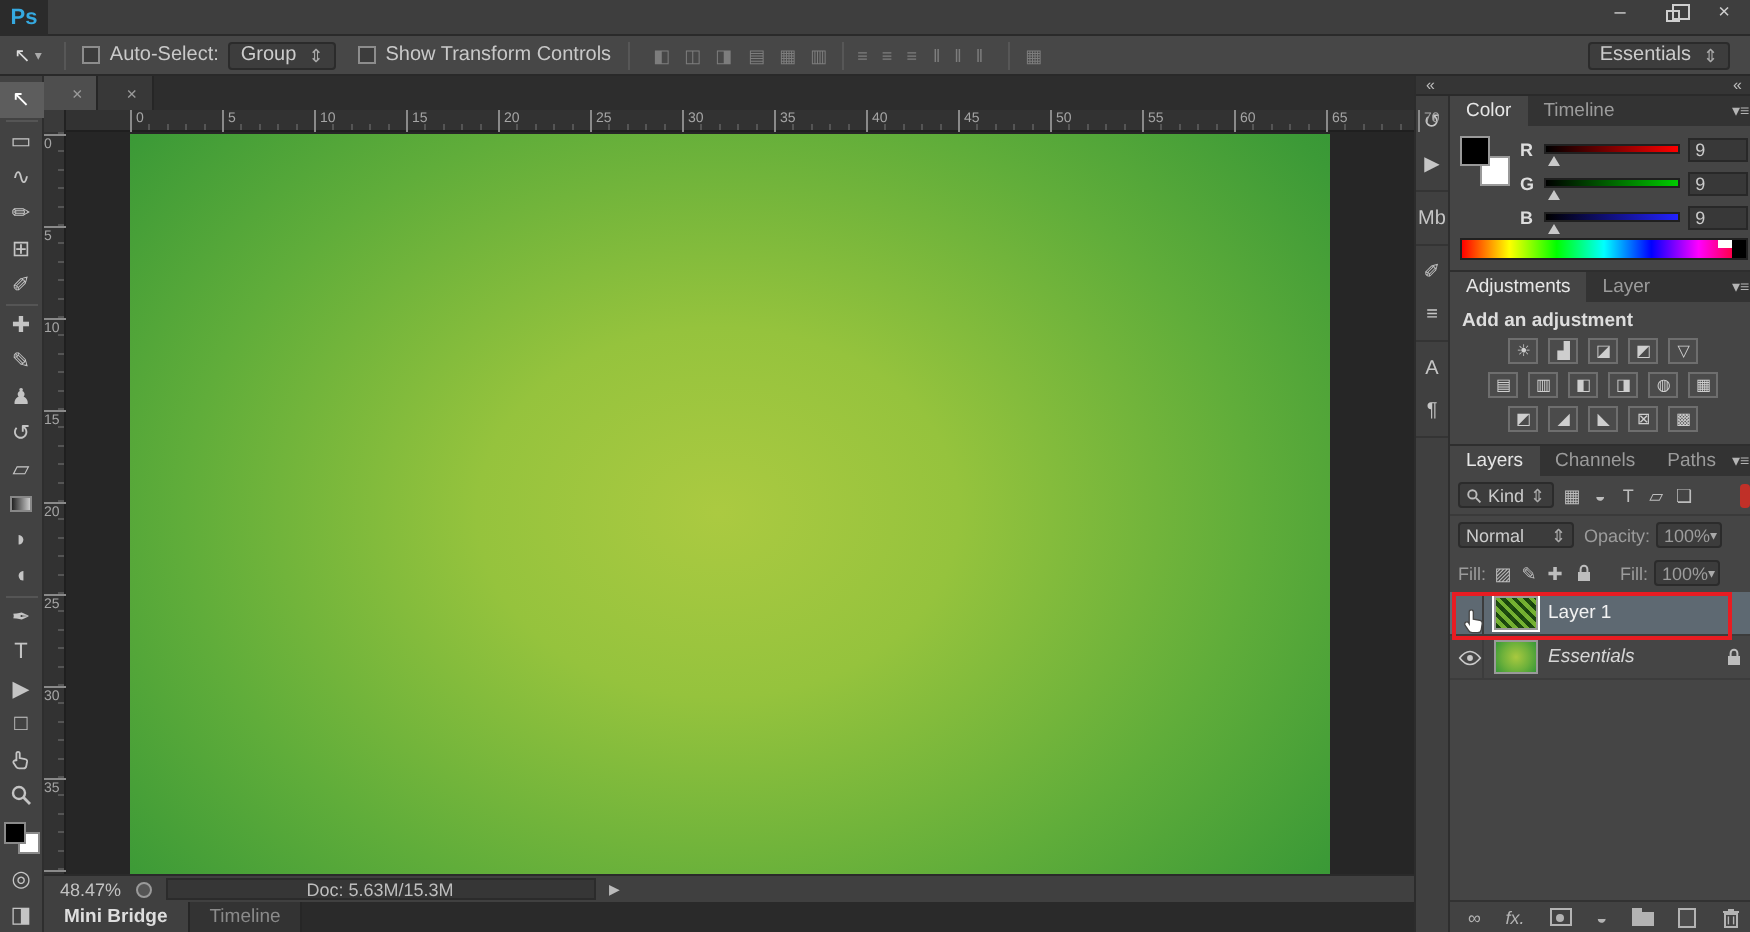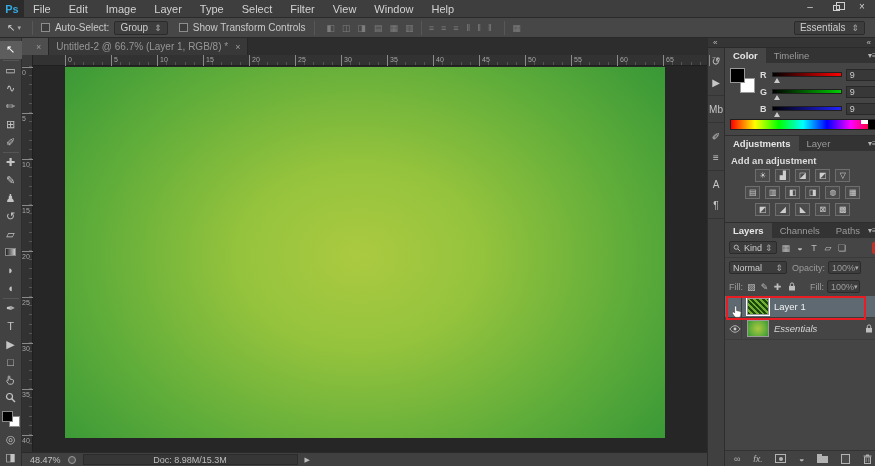--- a/index.html
+++ b/index.html
@@ -87,21 +87,21 @@
   .collapse-arrows{font-size:8px;color:#bdbdbd;line-height:8px;letter-spacing:-1px}
   .right-body{flex:1;display:flex;min-height:0}
   .dock{width:24px;background:#404040;border-right:1px solid #2e2e2e;display:flex;flex-direction:column;align-items:center}
   .dock-group{width:100%;display:flex;flex-direction:column;align-items:center;gap:7px;padding:6px 0;
               border-bottom:1px solid #343434}
   .dock-icon{width:16px;height:14px;display:flex;align-items:center;justify-content:center;color:#c6c6c6;font-size:10px}
 
   .panels{flex:1;display:flex;flex-direction:column;min-height:0}
   .panel-tabs{height:15px;background:#333;display:flex;align-items:stretch;font-size:9.5px;flex:none}
   .ptab{display:flex;align-items:center;padding:0 8px;color:#9b9b9b}
-  .ptab.active{background:#454545;color:#e6e6e6;font-weight:bold}
+  .ptab.active{background:#454545;color:#e6e6e6;font-weight:normal}
   .pmenu{margin-left:auto;display:flex;align-items:center;padding-right:4px;color:#b5b5b5;font-size:8px}
 
   .panel{background:#454545;border-bottom:1px solid #2e2e2e}
 
   
   .color-body{display:flex;gap:5px;padding:5px 5px 2px}
   .mini-fgbg{position:relative;width:25px;height:25px}
   .mini-bg{position:absolute;right:0;bottom:0;width:15px;height:15px;background:#fff;border:1px solid #999}
   .mini-fg{position:absolute;left:0;top:0;width:15px;height:15px;background:#000;border:1px solid #999}
   .sliders{flex:1;display:flex;flex-direction:column;gap:4px}
@@ -164,32 +164,20 @@
   .folder-icon::before{content:"";position:absolute;left:0;top:-2px;width:5px;height:2px;background:#b3b3b3}
   .newlayer-icon{width:9px;height:10px;border:1px solid #b3b3b3;background:#4a4a4a}
 </style>
 </head>
 <body>
 
 <div class="app">
 
   <div class="menu-bar">
     <div class="ps-logo">Ps</div>
-    <div id="menu-items" style="display:flex">
-        <span class="menu-item">File</span>
-        <span class="menu-item">Edit</span>
-        <span class="menu-item">Image</span>
-        <span class="menu-item">Layer</span>
-        <span class="menu-item">Type</span>
-        <span class="menu-item">Select</span>
-        <span class="menu-item">Filter</span>
-        <span class="menu-item">View</span>
-        <span class="menu-item">Window</span>
-        <span class="menu-item">Help</span>
-      </div>
     <div class="win-controls">
       <span class="win-btn">–</span>
       <span class="win-btn">
           <span class="restore-glyph"></span>
         </span>
       <span class="win-btn">×</span>
     </div>
   </div>
 
   <div class="options-bar">
@@ -282,21 +270,20 @@
         <div class="tool" style="margin-top: 3px;">◎</div>
         <div class="tool">◨</div>
       </div>
 
     <div class="doc-area">
       <div class="tabstrip">
         <div class="doc-tab active">
           <span class="tab-close">×</span>
         </div>
         <div class="doc-tab">
-          <span>Untitled-2 @ 66.7% (Layer 1, RGB/8) *</span>
           <span class="tab-close">×</span>
         </div>
       </div>
 
       <div class="ruler-h" id="ruler-h">
         <div class="ruler-corner"></div>
       <span class="ruler-tick-h" style="left: 43px;">0</span>
           <span class="ruler-tick-h" style="left: 89px;">5</span>
           <span class="ruler-tick-h" style="left: 135px;">10</span>
           <span class="ruler-tick-h" style="left: 181px;">15</span>
@@ -324,24 +311,28 @@
             <span class="ruler-tick-v" style="top: 277px;">30</span>
             <span class="ruler-tick-v" style="top: 323px;">35</span>
             <span class="ruler-tick-v" style="top: 369px;">40</span>
           </div>
         <div class="canvas"></div>
       </div>
 
       <div class="status-bar">
         <span>48.47%</span>
         <span class="status-circle"></span>
-        <span class="doc-field">Doc: 8.98M/15.3M</span>
+        <span class="doc-field">Doc: 5.63M/15.3M</span>
         <span class="flyout">▶</span>
       </div>
 
+      <div class="bottom-tabs">
+        <div class="bottom-tab active">Mini Bridge</div>
+        <div class="bottom-tab">Timeline</div>
+      </div>
     </div>
 
     <div class="right-col">
       <div class="right-header">
         <span class="collapse-arrows">«</span>
         <span class="collapse-arrows">«</span>
       </div>
       <div class="right-body">
         <div class="dock" id="dock">
             <div class="dock-group">

